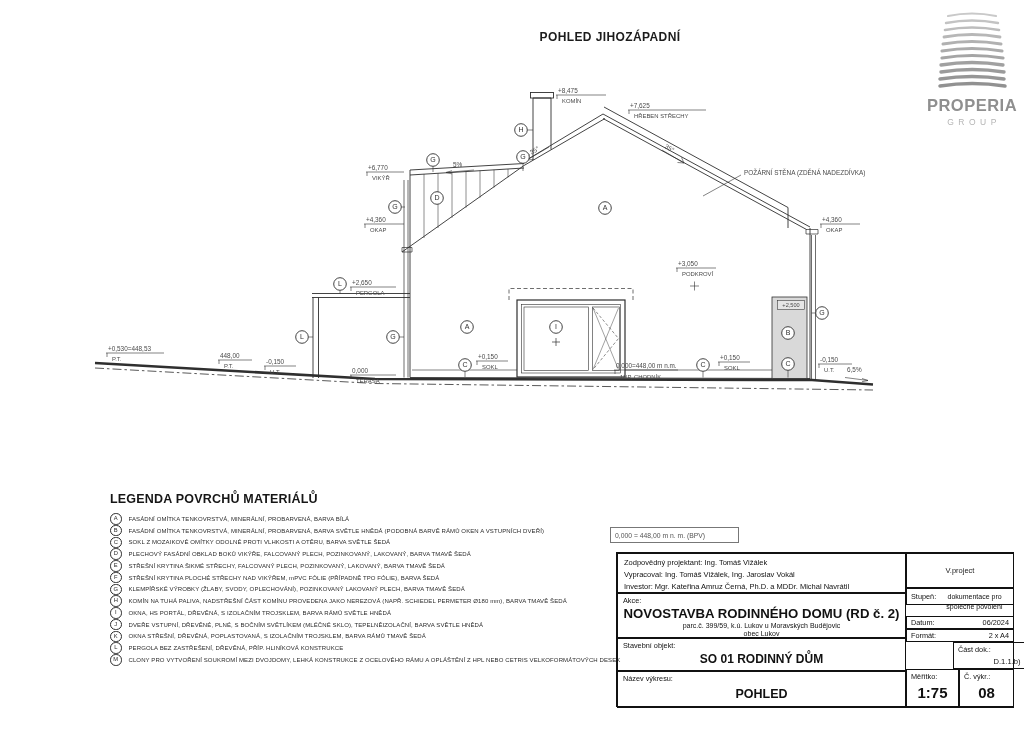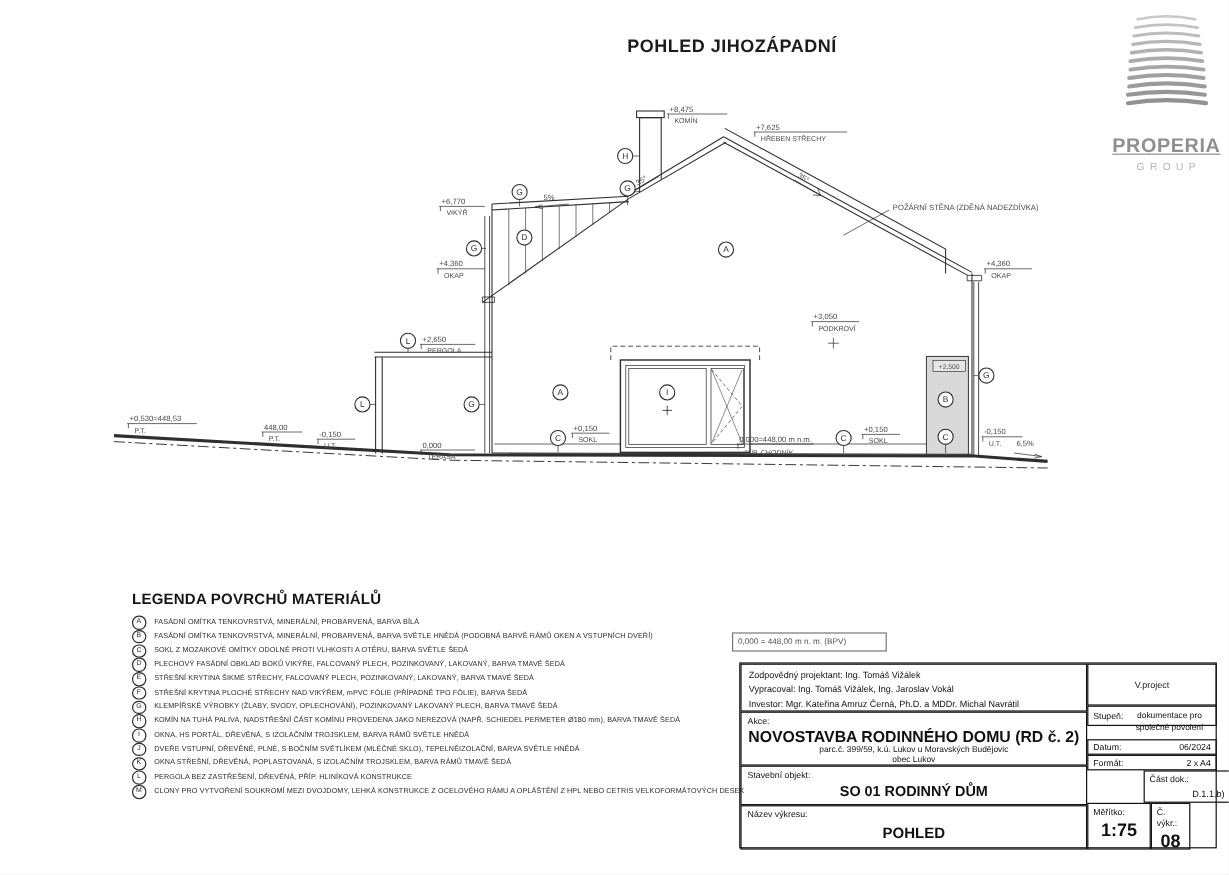--- a/index.html
+++ b/index.html
@@ -1,26 +1,26 @@
 <!DOCTYPE html>
 <html><head>
 <meta charset="utf-8">
 <style>
   html,body{margin:0;padding:0;background:#e8e8e8;}
   .sheet{position:relative;width:1024px;height:729px;background:#ffffff;overflow:hidden;
          font-family:"Liberation Sans","DejaVu Sans",sans-serif;color:#111;}
   .abs{position:absolute;}
 
   
-  .page-title{left:610px;top:30px;transform:translateX(-50%);font-size:15px;font-weight:600;
+  .page-title{left:610px;top:30px;transform:translateX(-50%);font-size:12px;font-weight:600;
               letter-spacing:.4px;white-space:nowrap;color:#1c1c1c;}
 
   
   .logo{left:922px;top:8px;width:100px;text-align:center;}
-  .logo .name{font-size:16.5px;font-weight:700;color:#8f8f8f;letter-spacing:.5px;margin-top:18px;text-decoration:underline;}
+  .logo .name{font-size:16.5px;font-weight:700;color:#8f8f8f;letter-spacing:.5px;margin-top:2px;}
   .logo .sub{font-size:8.5px;color:#b4b4b4;letter-spacing:4.5px;margin-top:2px;margin-left:4px;}
 
   
   .drawing{left:0;top:0;}
   svg text{font-family:"Liberation Sans","DejaVu Sans",sans-serif;fill:#4a4a4a;}
   .lw{stroke:#2f2f2f;fill:none;}
   .lvl-val{font-size:6.4px;}
   .lvl-name{font-size:5.9px;}
   .note-txt{font-size:6.4px;}
   .marker-letter{font-size:7px;fill:#2f2f2f;}
@@ -52,21 +52,21 @@
   .c-datum{left:289px;top:63px;width:108px;height:13px;display:flex;align-items:center;padding:0 4px;}
   .c-format{left:289px;top:76px;width:108px;height:13px;display:flex;align-items:center;padding:0 4px;}
   .rv{flex:1;text-align:right;font-size:7.3px;}
   .c-cast{left:289px;top:89px;width:108px;height:27px;padding:2px 4px;margin-left:47px;}
   .c-cast .val{font-size:7.6px;text-align:center;margin-top:3px;}
   .c-objekt{left:0;top:85px;width:289px;height:33px;padding:2px 5px;}
   .c-objekt .big{font-size:12px;font-weight:700;text-align:center;margin-top:2px;}
   .c-vykres{left:0;top:118px;width:289px;height:37px;padding:2px 5px;}
   .c-vykres .big{font-size:12.5px;font-weight:700;text-align:center;margin-top:4px;}
   .c-meritko{left:289px;top:116px;width:53px;height:39px;padding:2px 4px;}
-  .c-cislo{left:342px;top:116px;width:33px;height:39px;padding:2px 4px;}
+  .c-cislo{left:342px;top:116px;width:55px;height:39px;padding:2px 4px;}
   .bigval{font-size:15px;font-weight:700;text-align:center;margin-top:3px;color:#111;}
 </style>
 </head>
 <body>
 
 <div class="sheet">
 
   <div class="abs page-title">POHLED JIHOZÁPADNÍ</div>
 
   <div class="abs logo">

